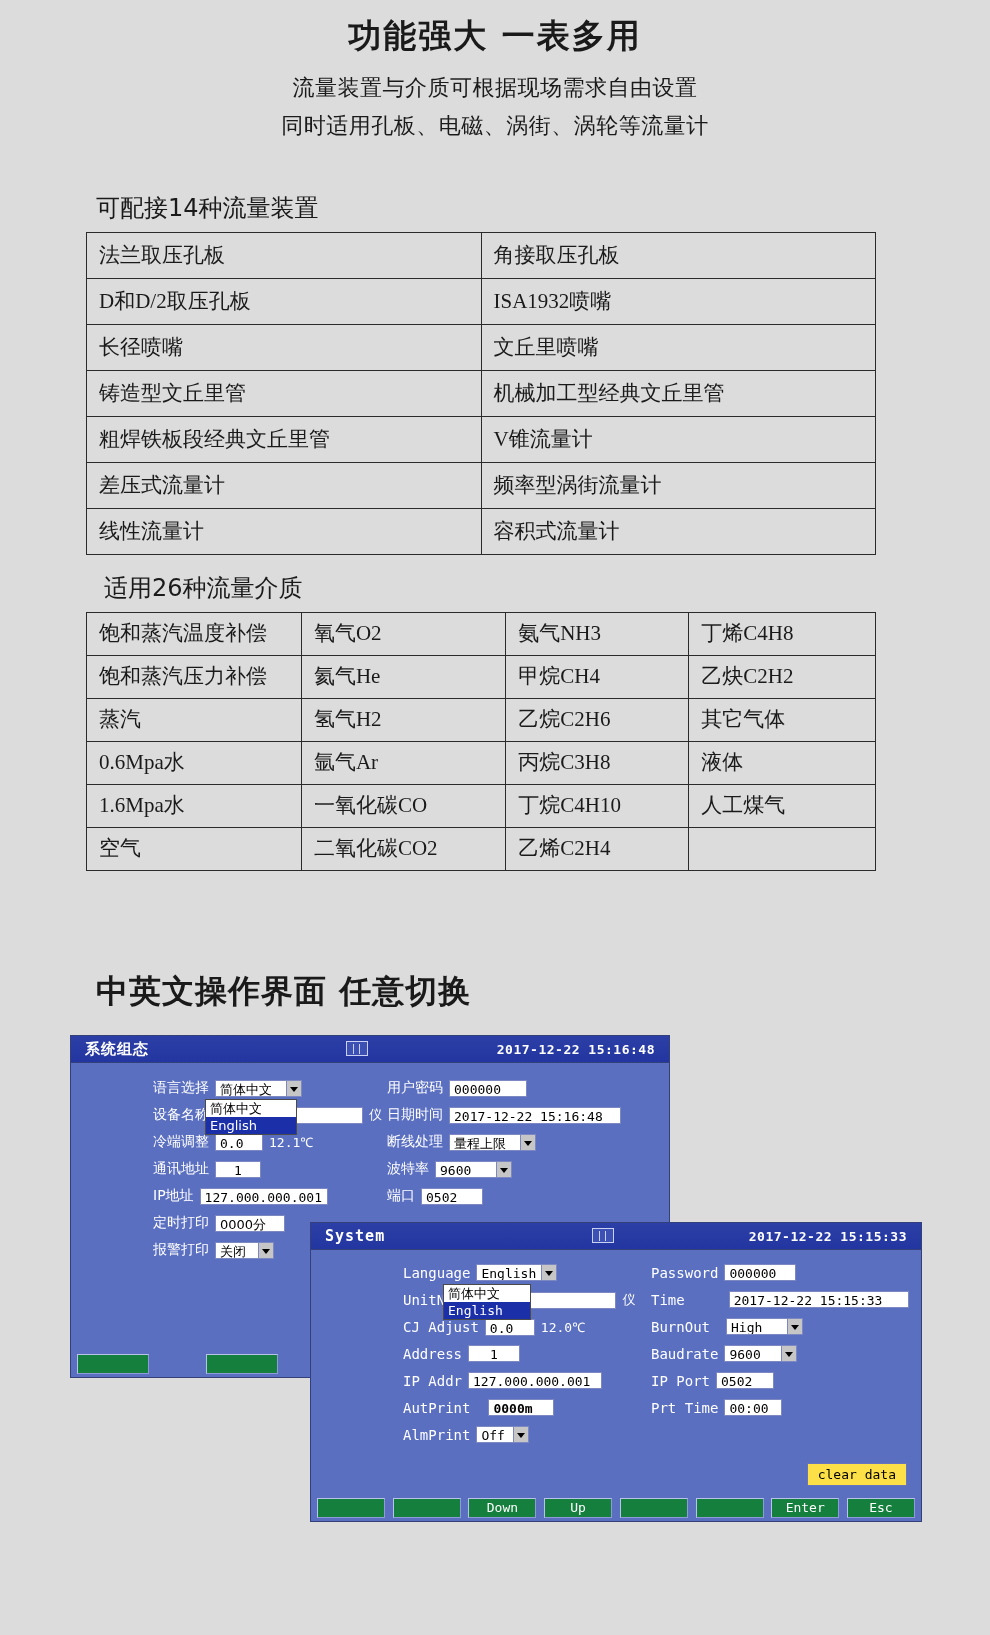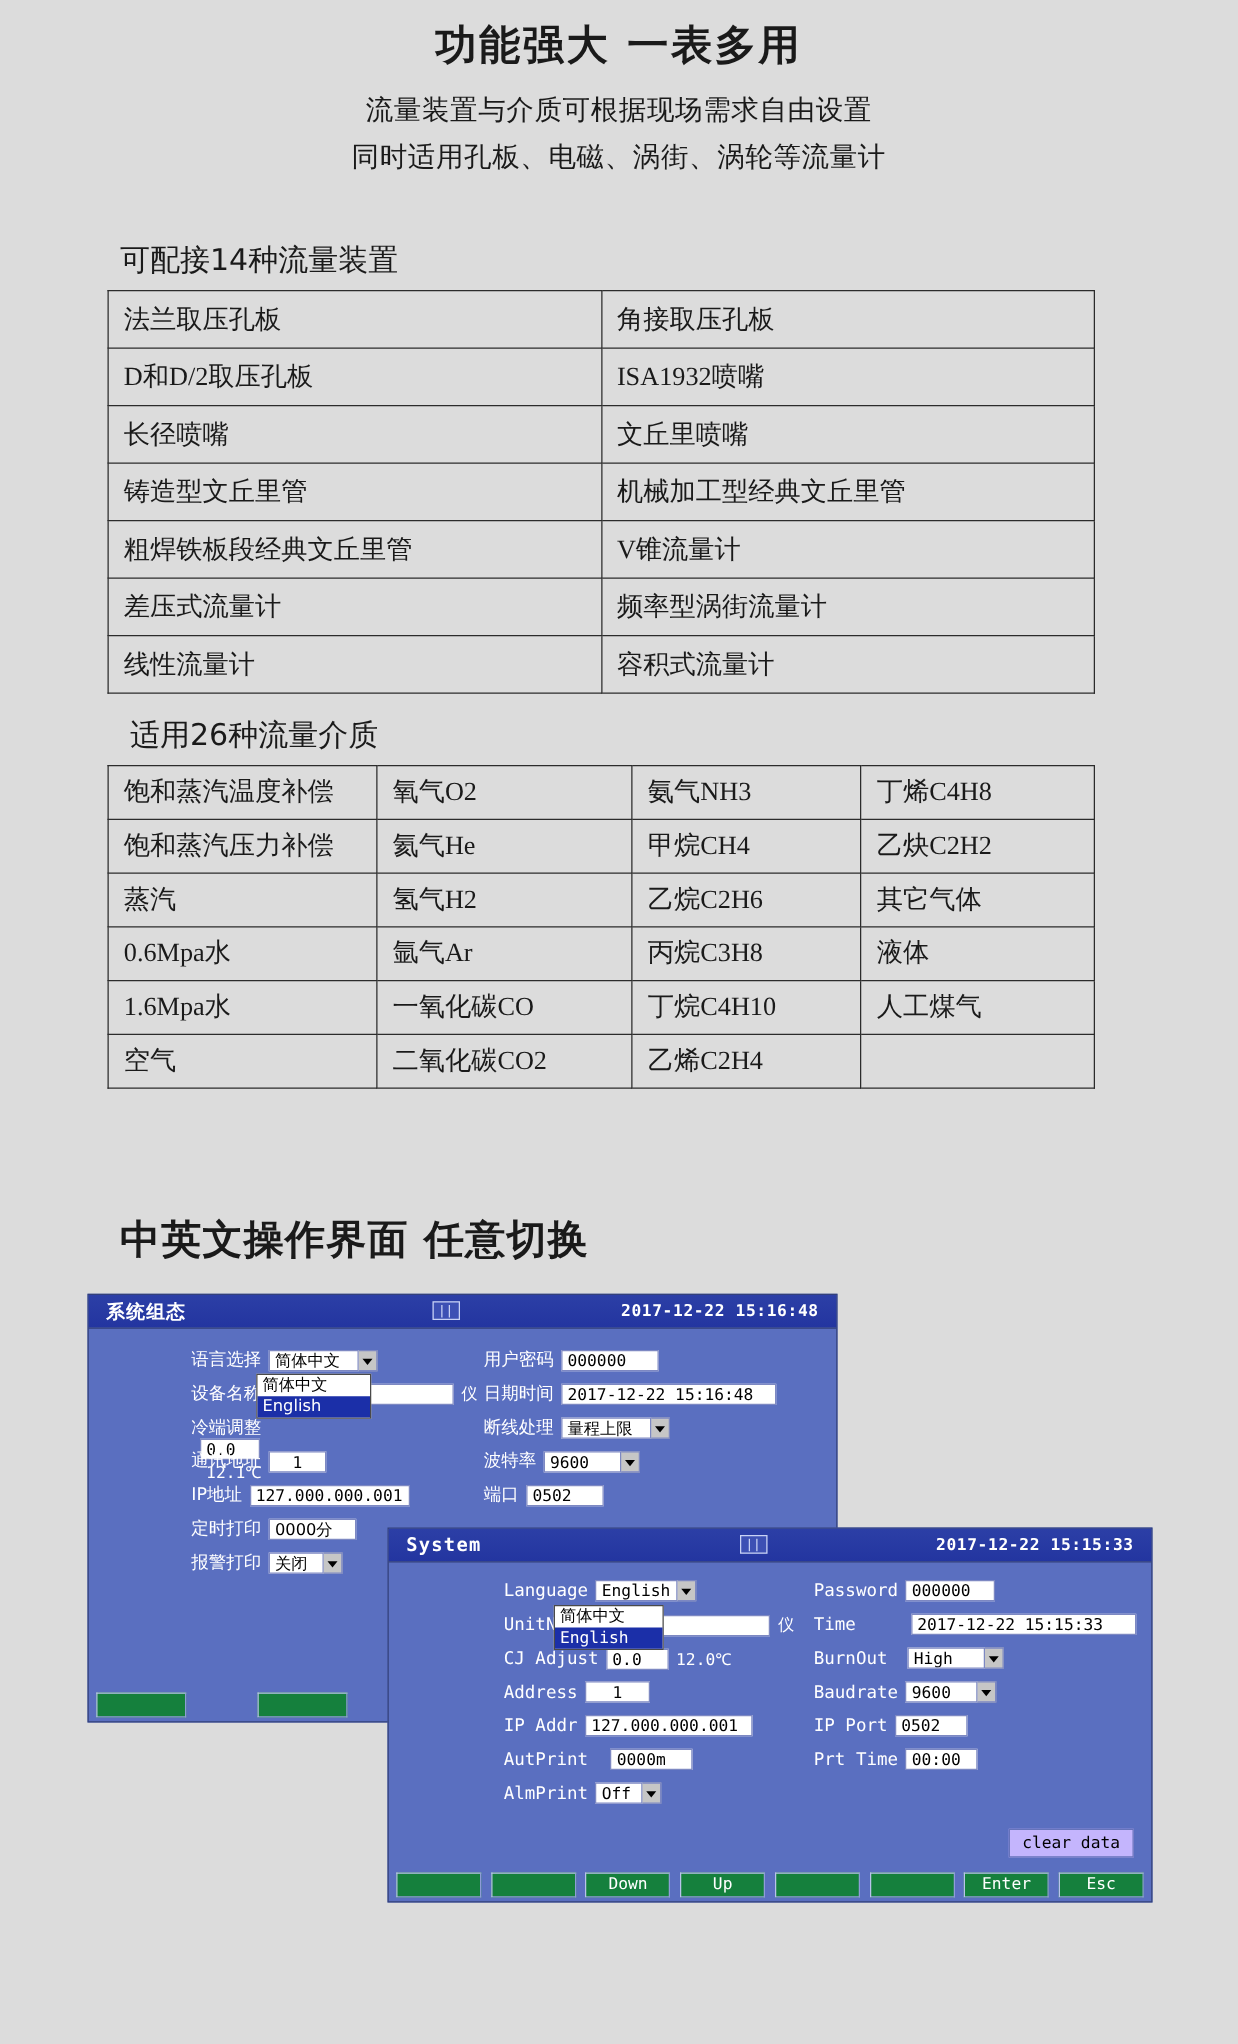--- a/index.html
+++ b/index.html
@@ -278,21 +278,21 @@
     line-height: 18px;
     text-align: center;
     box-sizing: border-box;
   }
   .sbtn.cn { font-family: "DejaVu Sans", sans-serif; }
 
   .cleardata-btn {
     position: absolute;
     right: 14px;
     bottom: 36px;
-    background: #c4b5fd;
+    background: #fde047;
     border: 1px solid #6773ba;
     color: #000;
     font-size: 13px;
     padding: 3px 10px;
     font-family: "DejaVu Sans Mono", monospace;
   }
 </style>
 </head>
 <body>
 
@@ -402,21 +402,21 @@
       <div class="opt cn">简体中文</div>
       <div class="opt cn selected">English</div>
     </div>
 
     <div class="field-row" style="left:42px; top:43px;">
       <span class="fld-label cn">设备名称</span>
       <span class="fld-box" style="width:148px;"></span>
       <span class="fld-unit cn">仪</span>
     </div>
 
-    <div class="field-row" style="left:42px; top:70px;flex-direction:column;">
+    <div class="field-row" style="left:42px; top:70px;">
       <span class="fld-label cn">冷端调整</span>
       <span class="fld-box" style="width:48px;">0.0</span>
       <span class="fld-unit">12.1℃</span>
     </div>
 
     <div class="field-row" style="left:42px; top:97px;">
       <span class="fld-label cn">通讯地址</span>
       <span class="fld-box" style="width:46px; text-align:center;">1</span>
     </div>
 
@@ -517,21 +517,21 @@
       <span class="fld-box" style="width:52px; text-align:center;">1</span>
     </div>
 
     <div class="field-row" style="left:52px; top:122px;">
       <span class="fld-label">IP Addr</span>
       <span class="fld-box" style="width:134px;">127.000.000.001</span>
     </div>
 
     <div class="field-row" style="left:52px; top:149px;gap:12px;">
       <span class="fld-label">AutPrint</span>
-      <span class="fld-box" style="width:66px;">0000m</span>
+      <span class="fld-box" style="width:66px;font-weight:bold;">0000m</span>
     </div>
 
     <div class="field-row" style="left:52px; top:176px;">
       <span class="fld-label">AlmPrint</span>
       <span class="combo">
         <span class="fld-box" style="width:38px;">Off</span>
         <span class="arrow"></span>
       </span>
     </div>
 

